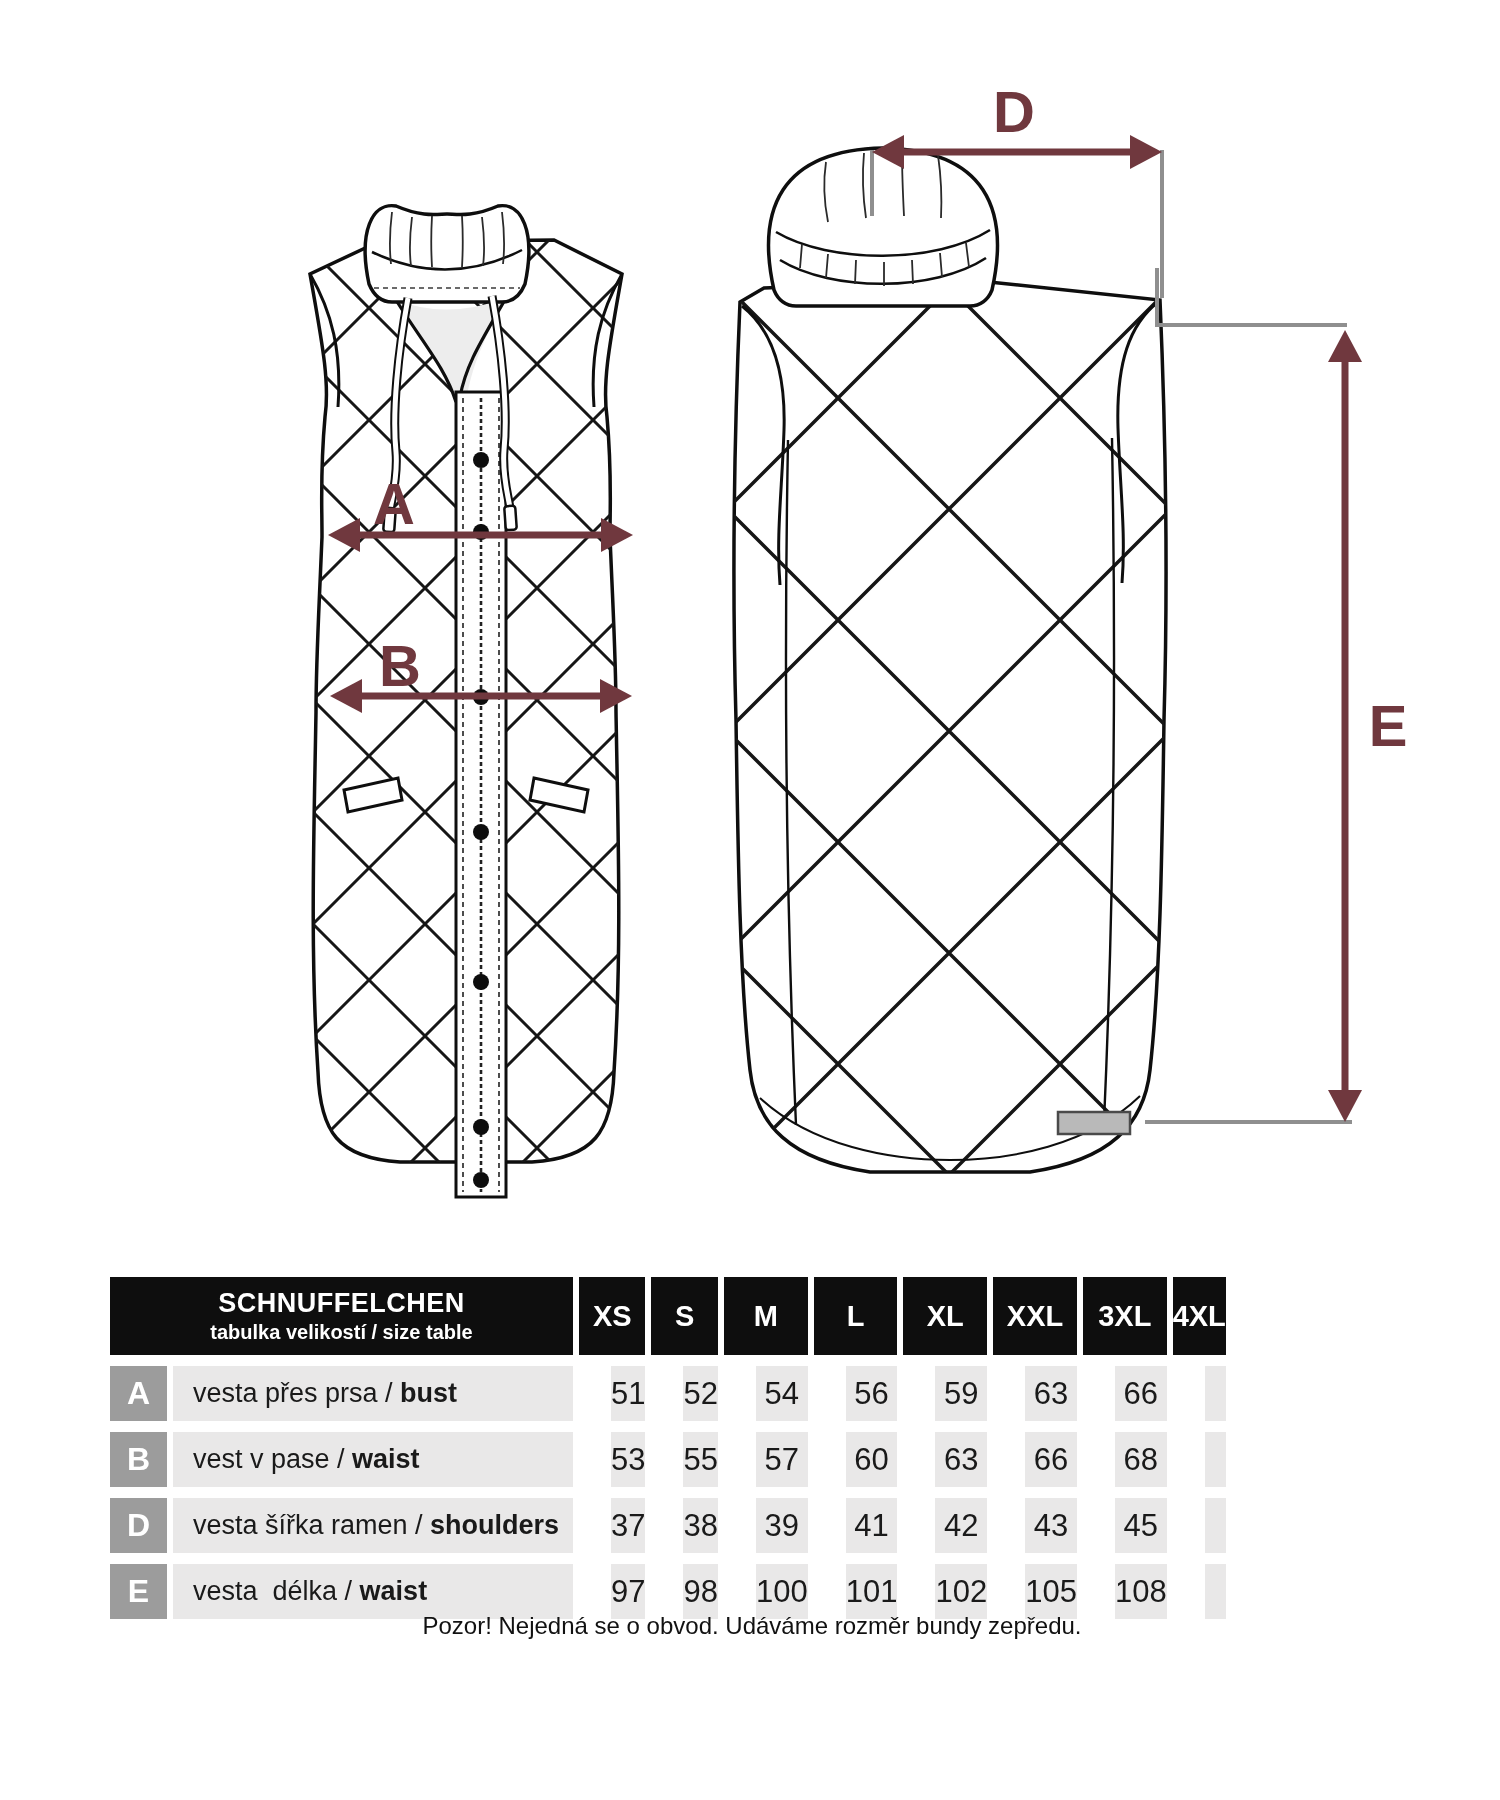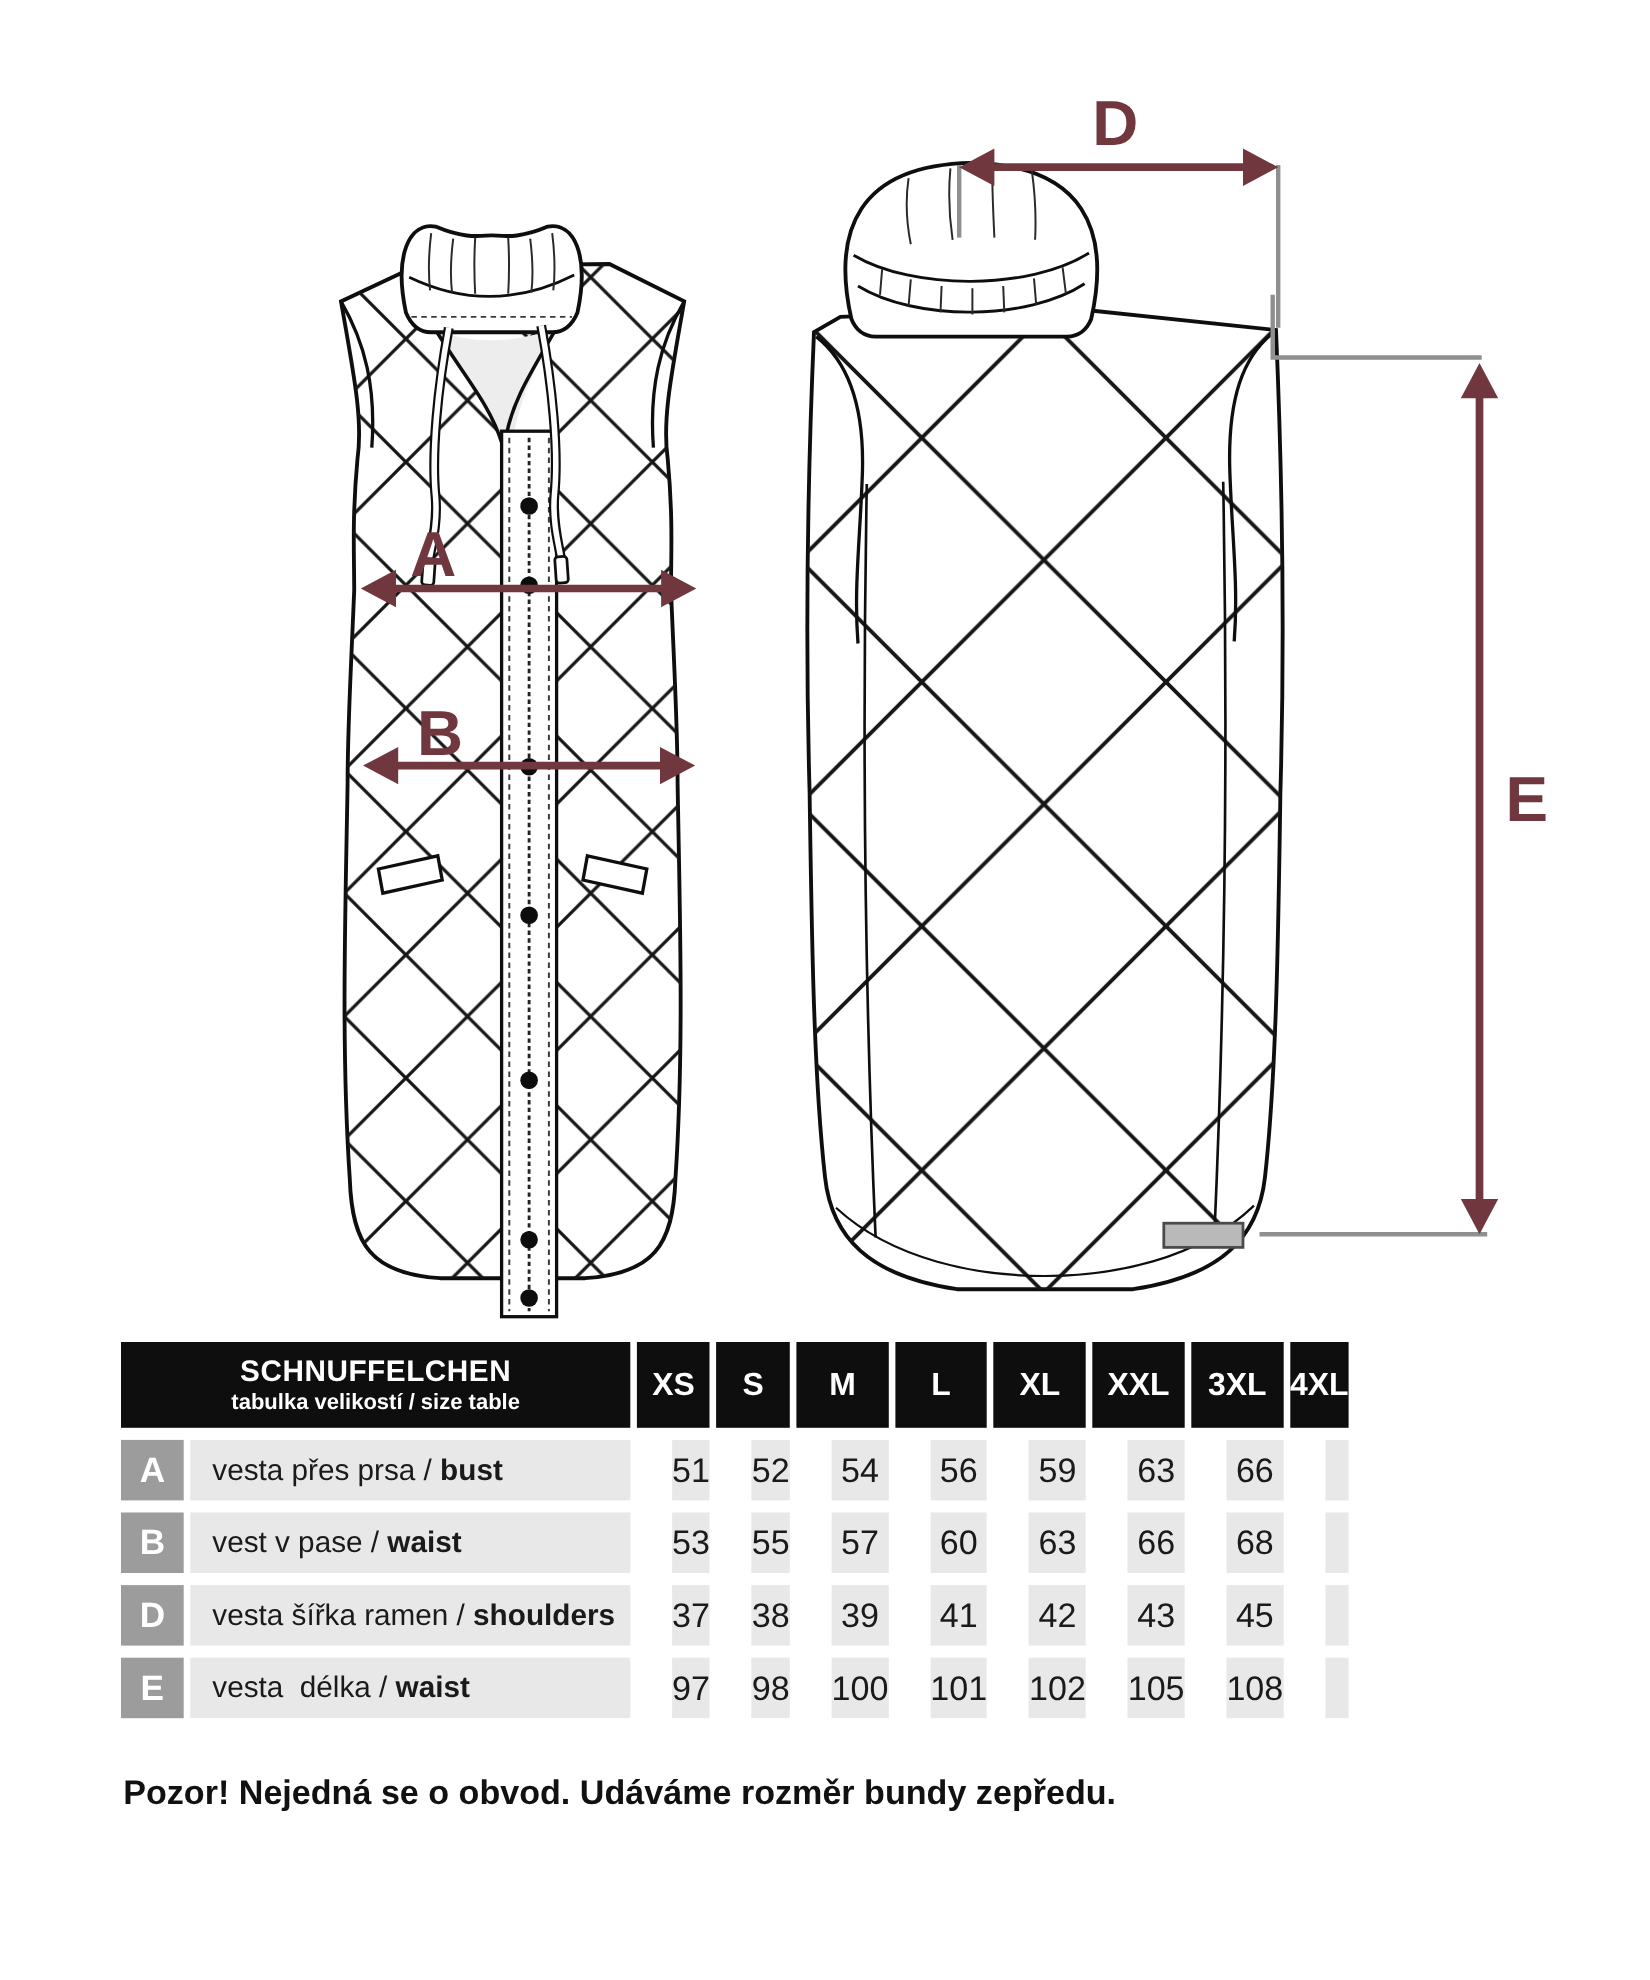--- a/index.html
+++ b/index.html
@@ -2,38 +2,38 @@
 <html><head>
 <meta charset="utf-8">
 <style>
   html,body{margin:0;padding:0;background:#ffffff;}
   .page{position:relative;width:1500px;height:1800px;background:#ffffff;overflow:hidden;
         font-family:"Liberation Sans",sans-serif;color:#1a1a1a;}
   svg text{font-family:"Liberation Sans","DejaVu Sans",sans-serif;}
   .art{position:absolute;left:0;top:0;}
 
   
-  .size-table{position:absolute;left:110px;top:1220px;width:1085px;
+  .size-table{position:absolute;left:110px;top:1277px;width:1085px;
     display:grid;grid-template-columns:57px 400px repeat(8,1fr);
     grid-template-rows:78px repeat(4,55px);gap:11px 6px;}
   .hd{background:#0E0E0E;color:#fff;display:flex;flex-direction:column;
       align-items:center;justify-content:center;text-align:center;}
   .hd-label{grid-column:1/3;line-height:1.25;}
   .hd-brand{font-size:27px;font-weight:bold;letter-spacing:.5px;}
   .hd-sub{font-size:20px;font-weight:bold;}
   .hd-size{font-size:29px;font-weight:bold;}
   .key{background:#9C9C9C;color:#fff;font-size:32px;font-weight:bold;
        display:flex;align-items:center;justify-content:center;}
   .desc{background:#E9E8E8;display:flex;align-items:center;padding-left:20px;
         font-size:27px;white-space:pre;}
   .desc b{font-weight:bold;}
   .val{background:#E9E8E8;display:flex;align-items:center;justify-content:center;
        font-size:31px;margin-left:32px;}
   .note{position:absolute;left:112px;top:1612px;width:1280px;margin:0;
-        font-size:31px;font-weight:bold;color:#111;}
+        font-size:24px;font-weight:normal;color:#111;text-align:center;}
 </style>
 </head>
 <body>
 
 <div class="page">
 
   <svg class="art" width="1500" height="1230" viewBox="0 0 1500 1230">
     <defs>
       <pattern id="quiltF" width="112" height="112" patternUnits="userSpaceOnUse" patternTransform="translate(89,4)">
         <path d="M-12,-12 L124,124 M124,-12 L-12,124" stroke="#161616" stroke-width="3" fill="none"></path>

